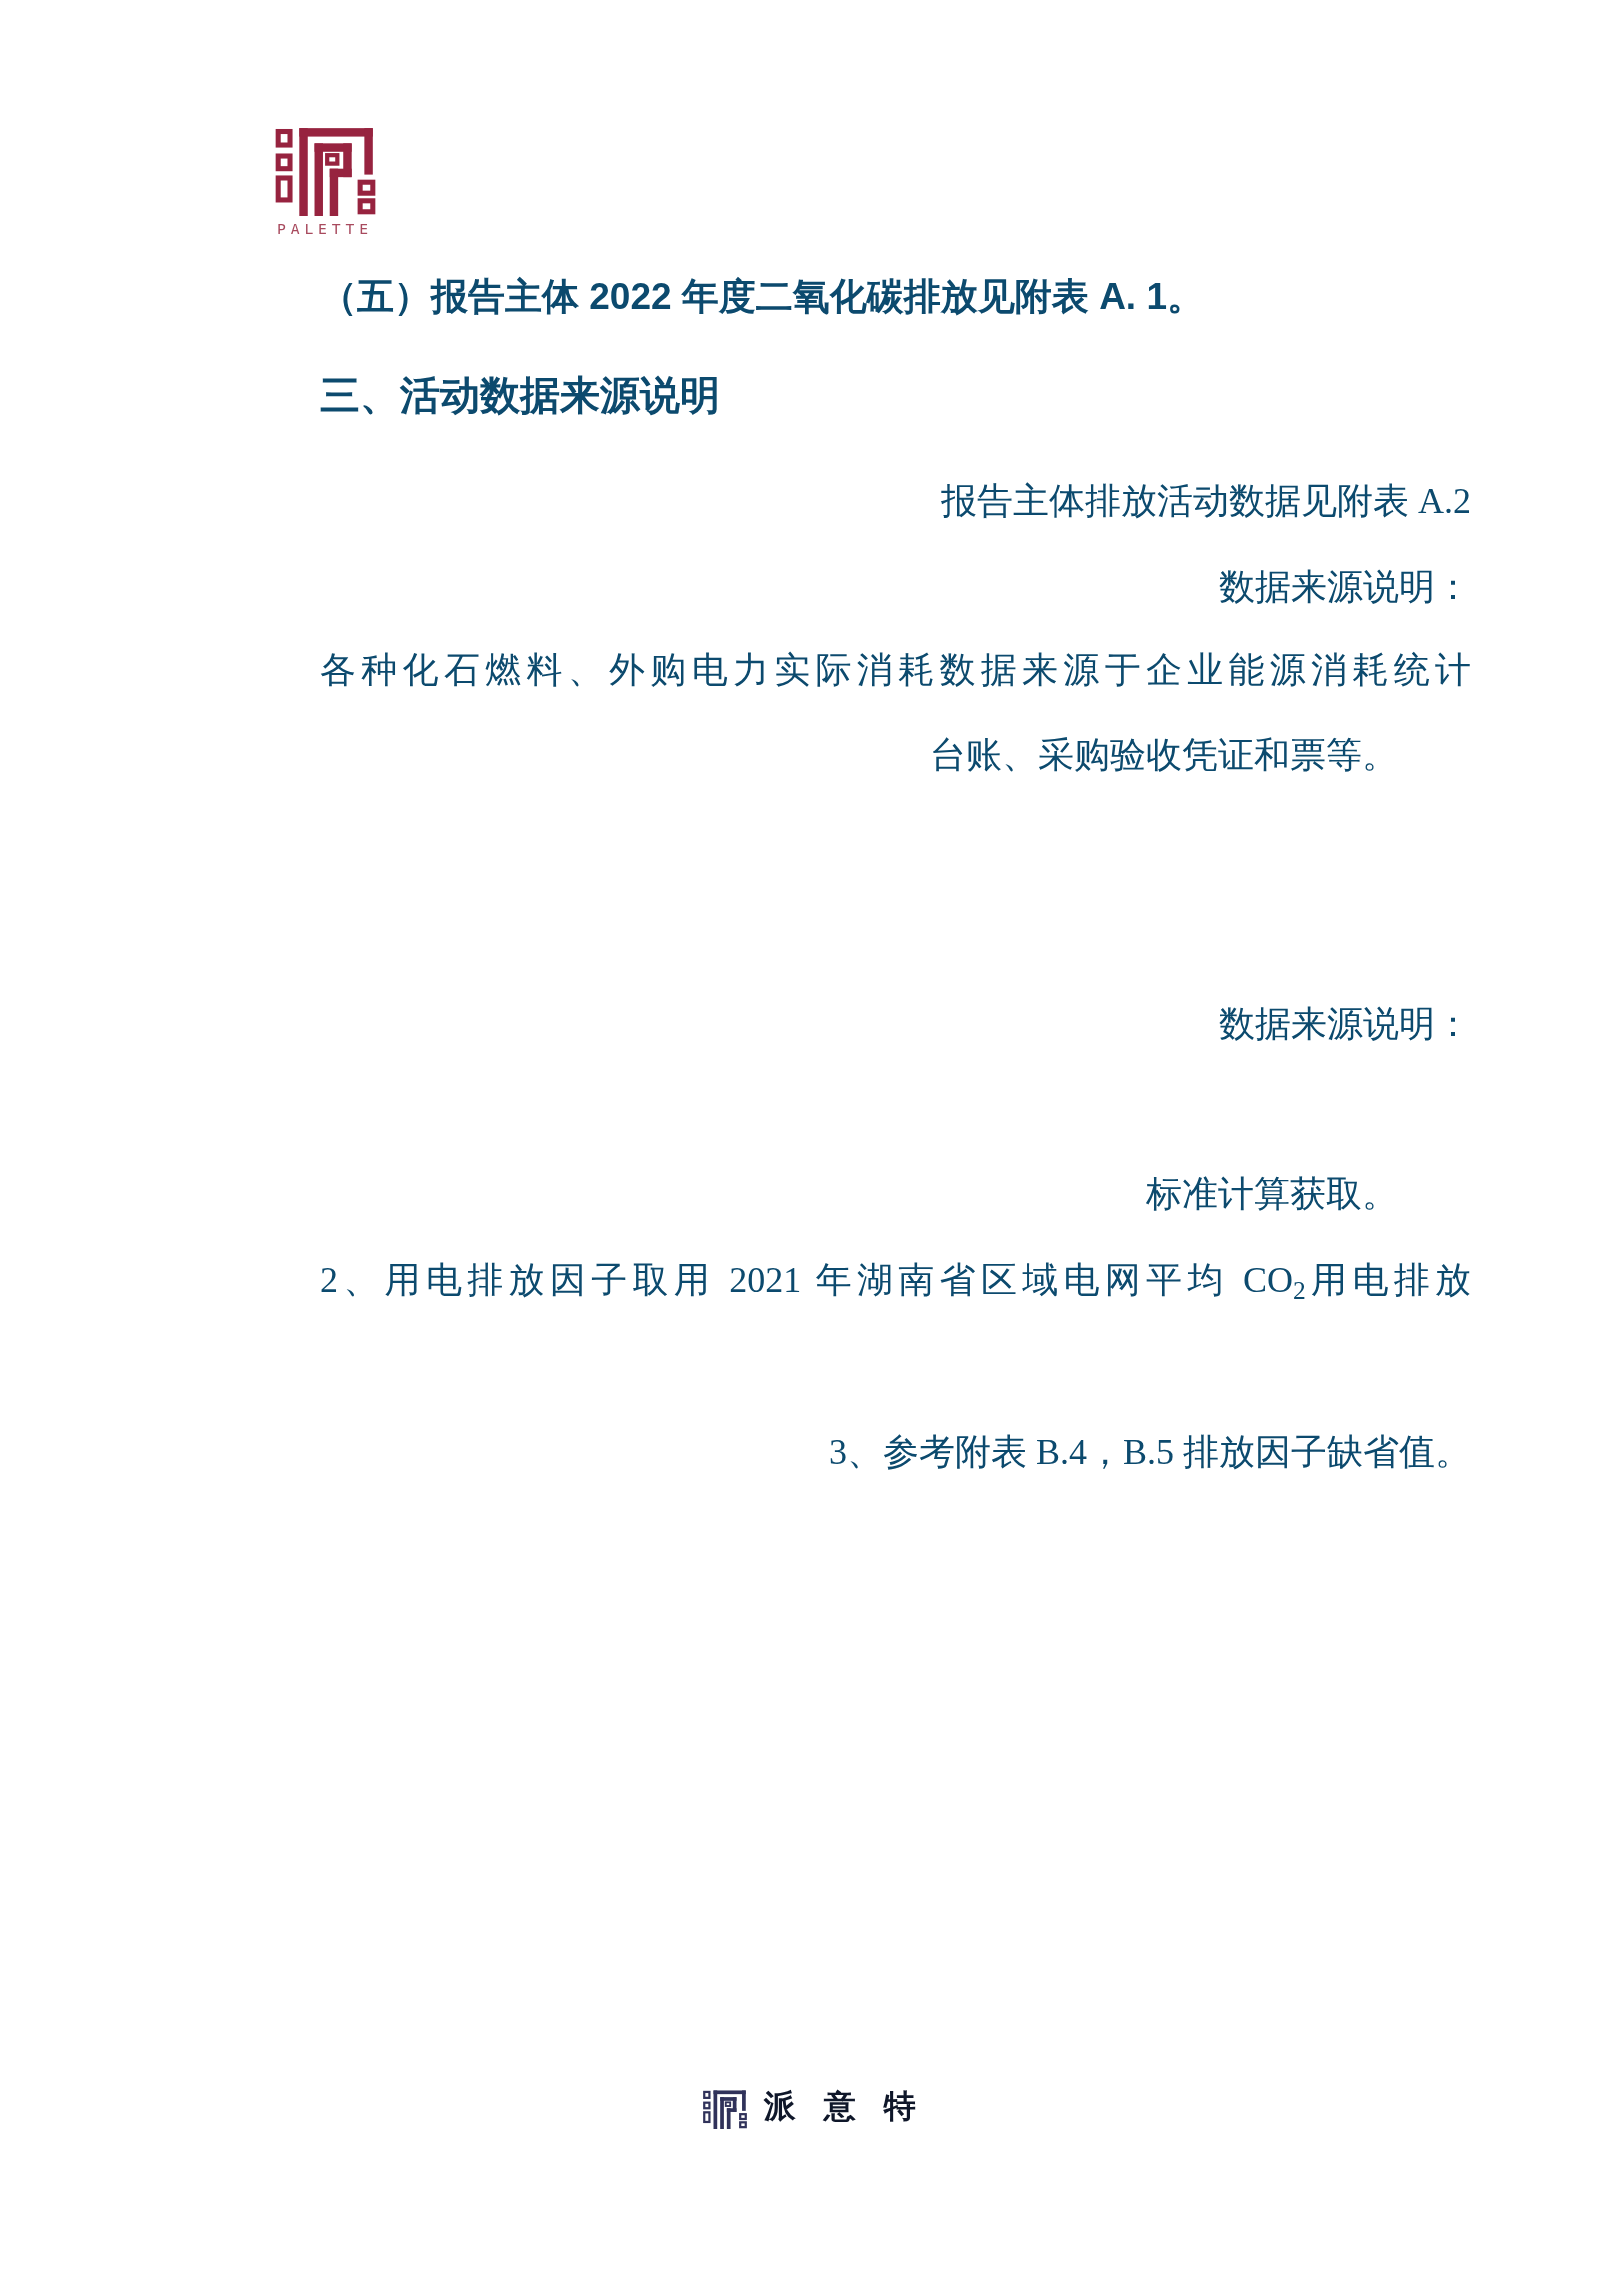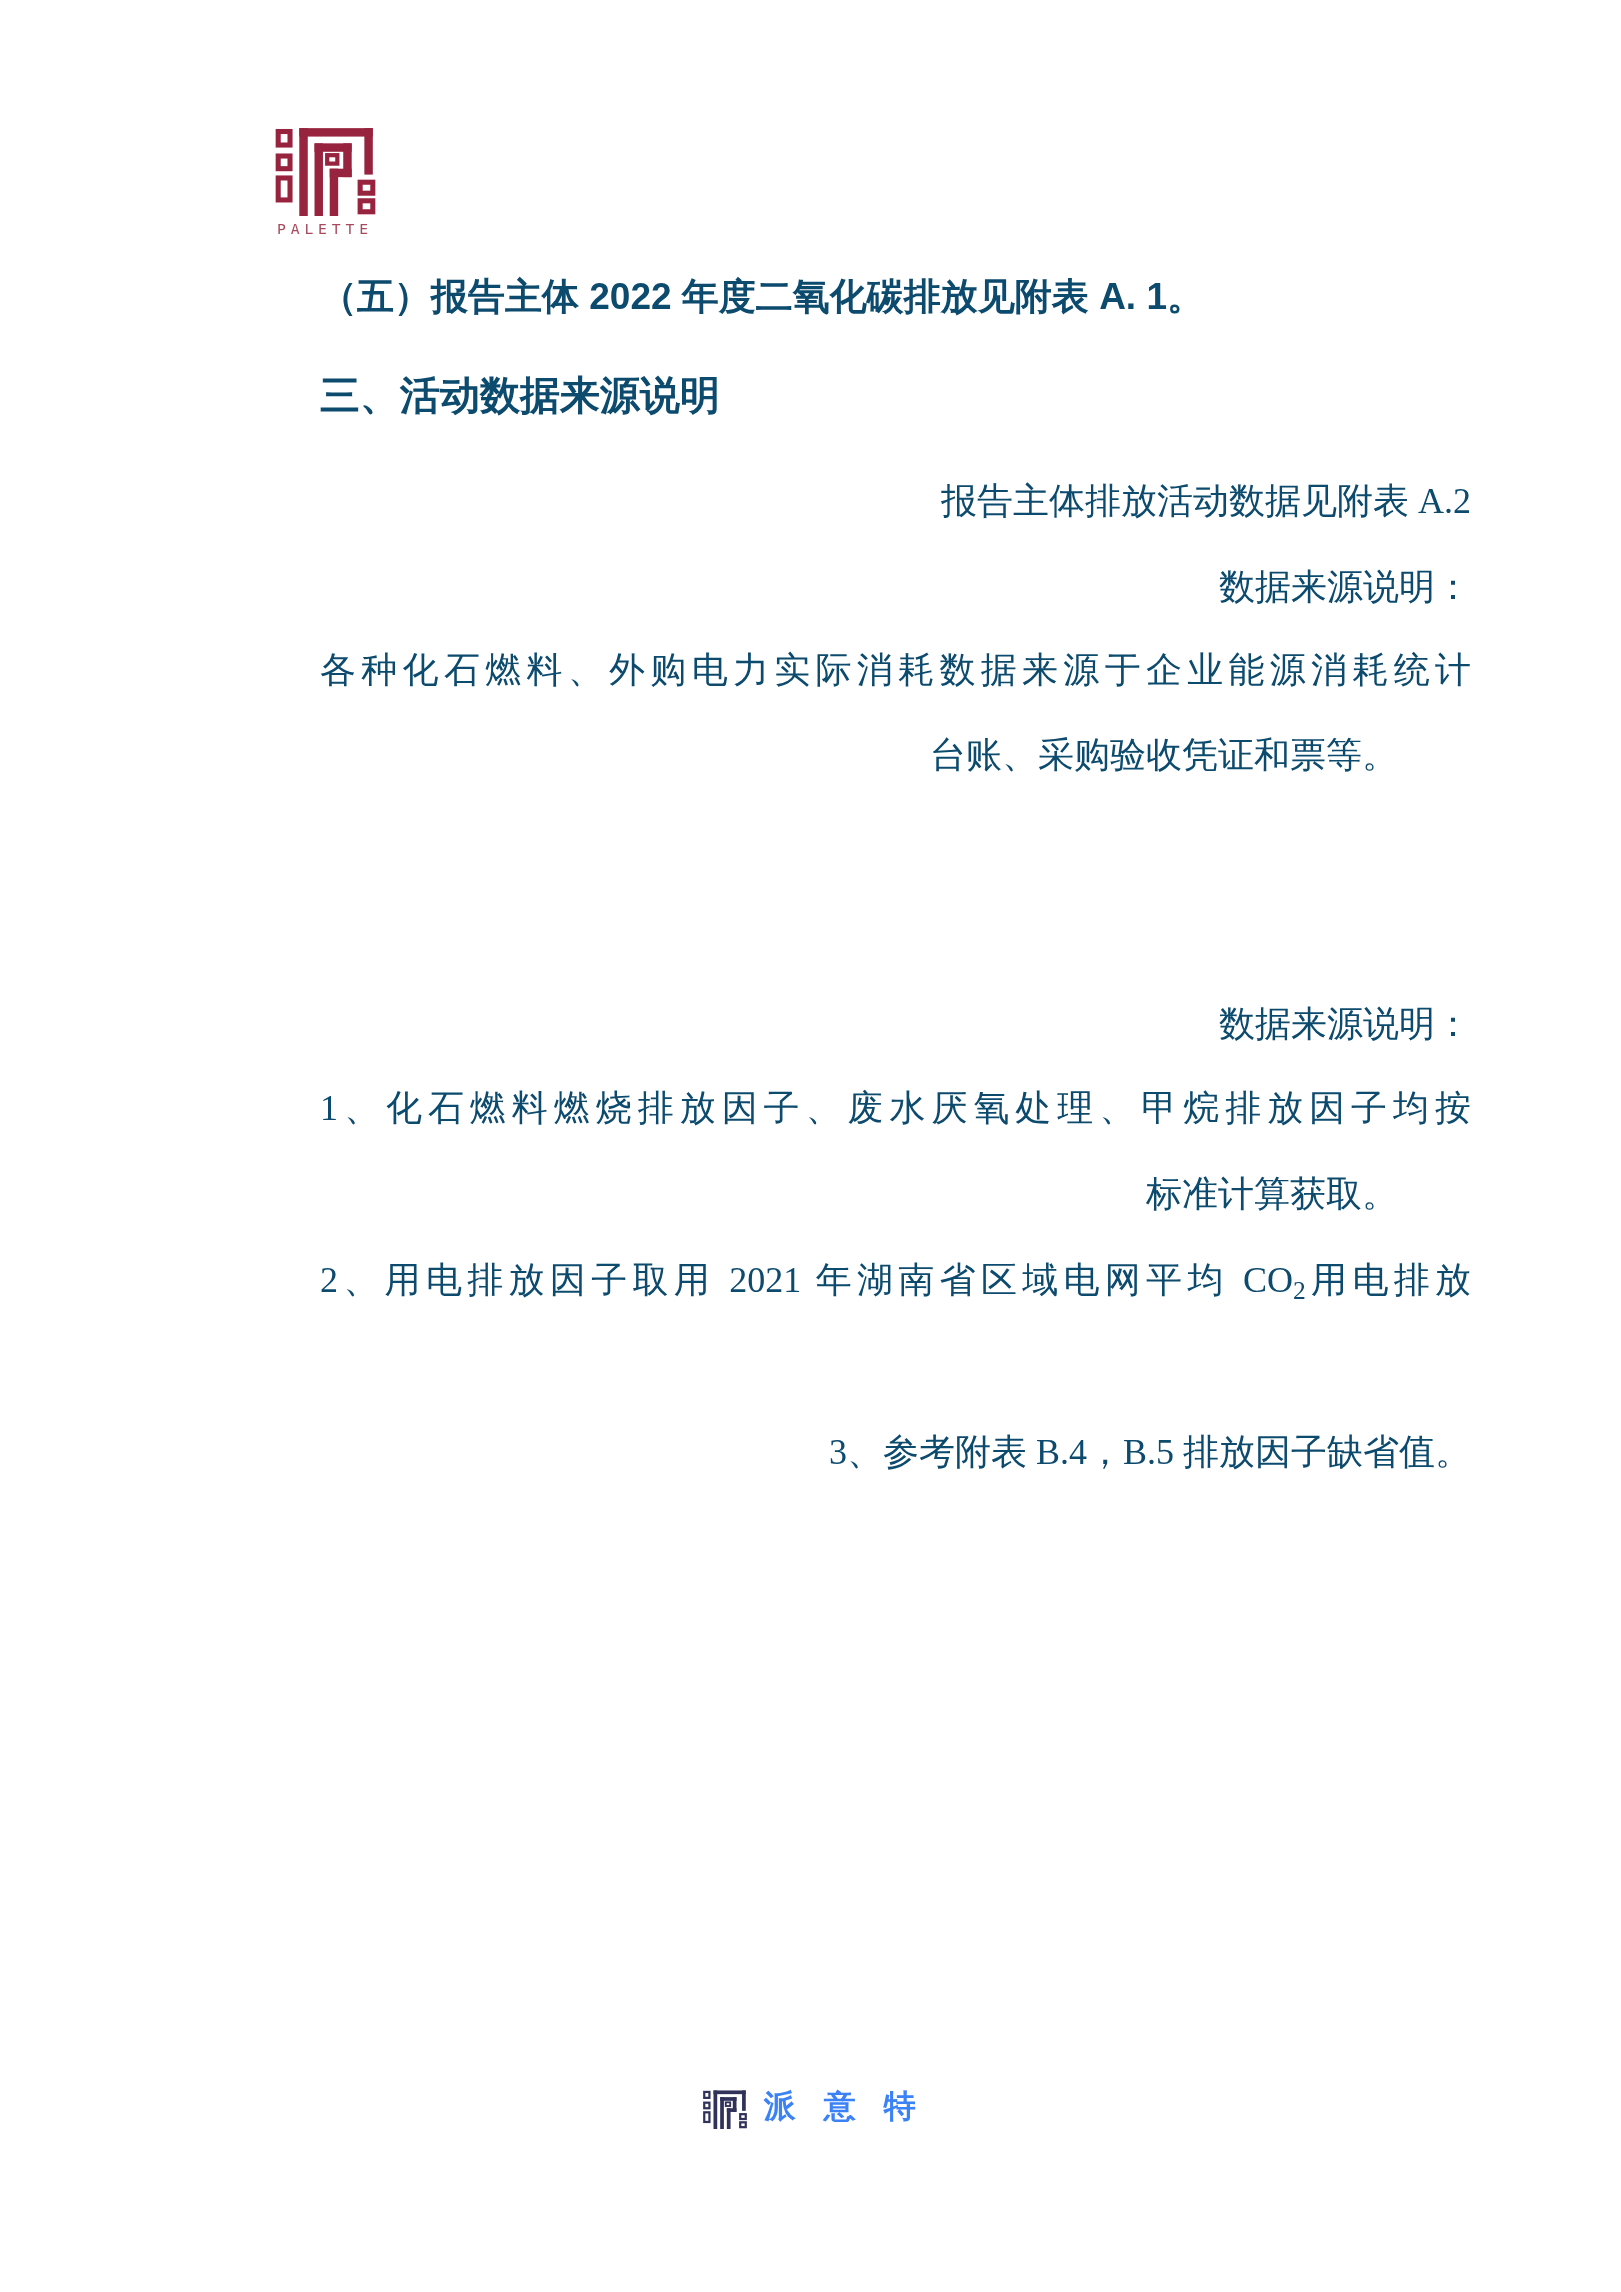--- a/index.html
+++ b/index.html
@@ -52,21 +52,21 @@
   .footer-brand { position: absolute; left: 702px; top: 2085px; height: 45px; color: #30325A; }
   .footer-brand svg { display: inline-block; width: 46px; height: 43px; vertical-align: middle; }
   .footer-brand-text {
     display: inline-block;
     vertical-align: middle;
     margin-left: 11.8px;
     font-family: "Liberation Sans", "DejaVu Sans", sans-serif;
     font-size: 32px;
     font-weight: 600;
     letter-spacing: 28px;
-    color: #3b82f6;
+    color: #0f172a;
     white-space: nowrap;
   }
 </style>
 </head>
 <body>
 
 <div class="page">
 
   <div class="header-logo">
     <svg viewBox="0 0 124 116" fill="none" stroke="currentColor" xmlns="http://www.w3.org/2000/svg">
@@ -101,21 +101,20 @@
   <div class="line serif indent" style="top:566px">数据来源说明：</div>
 
   <div class="line serif indent full" style="top:649px">各种化石燃料、外购电力实际消耗数据来源于企业能源消耗统计</div>
 
   <div class="line serif" style="top:734px">台账、采购验收凭证和票等。</div>
 
 
 
   <div class="line serif indent" style="top:1003px">数据来源说明：</div>
 
-  <div class="line serif indent full" style="top:1087px">1、化石燃料燃烧排放因子、废水厌氧处理、甲烷排放因子均按</div>
 
   <div class="line serif" style="top:1173px">标准计算获取。</div>
 
   <div class="line serif indent full" style="top:1259px">
     <span>2、用电排放因子取用 2021 年湖南省区域电网平均 CO</span><span class="sub2">2</span><span>用电排放</span>
   </div>
 
 
   <div class="line serif indent" style="top:1431px">3、参考附表 B.4，B.5 排放因子缺省值。</div>
 

